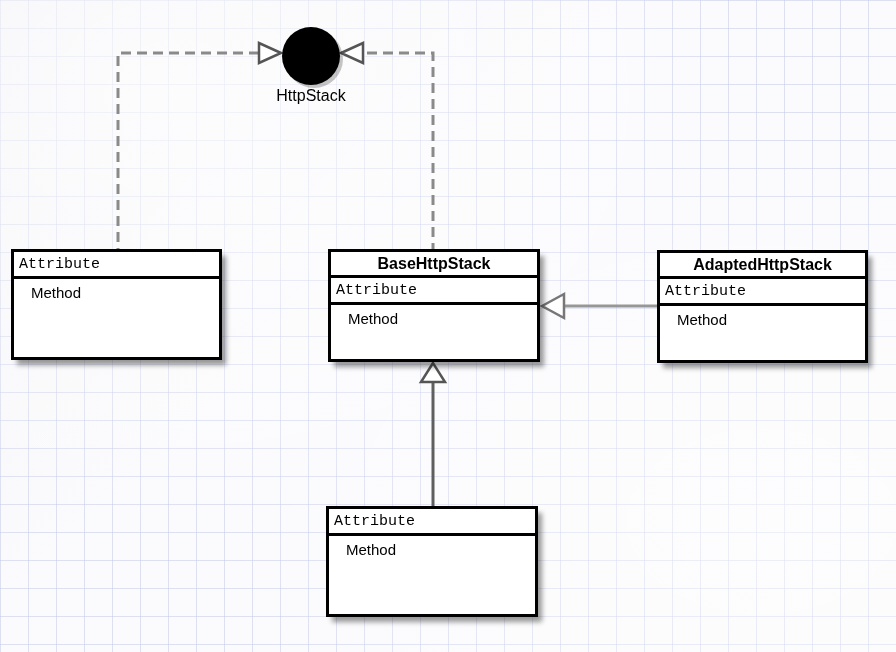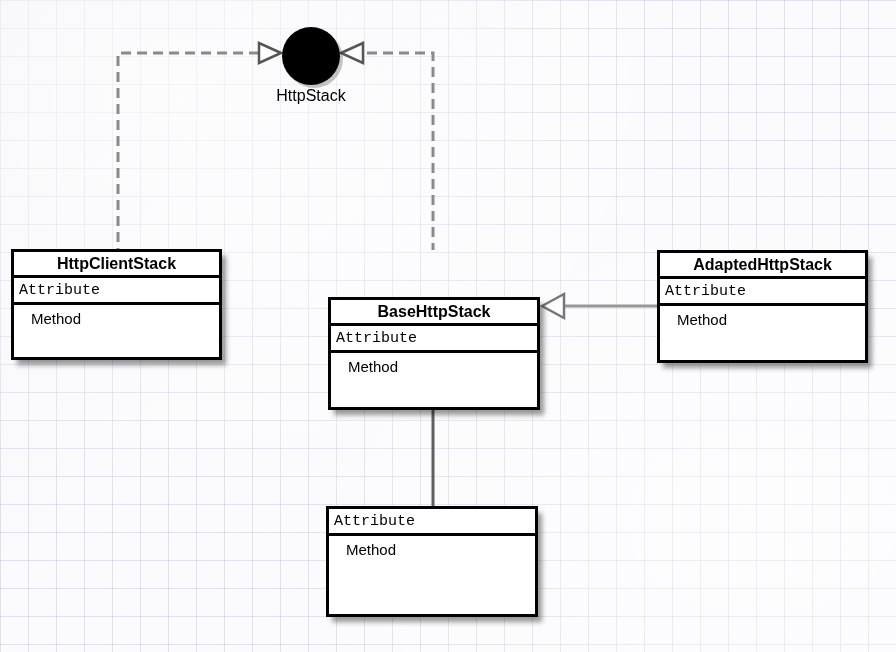--- a/index.html
+++ b/index.html
@@ -108,26 +108,25 @@
     <line x1="433" y1="506" x2="433" y2="381" stroke="#5f5f5f" stroke-width="3"></line>
     <polygon points="433,363 421,382 445,382" fill="#ffffff" stroke="#555555" stroke-width="2.5"></polygon>
 
     <line x1="658" y1="306" x2="564" y2="306" stroke="#979797" stroke-width="3"></line>
     <polygon points="542,306 564,294 564,318" fill="#ffffff" stroke="#777777" stroke-width="2.5"></polygon>
   </svg>
 
   <div class="iface-label">HttpStack</div>
 
   <div class="uml-class" style="left:11px; top:249px; width:211px; height:111px;">
-    <div class="uml-title">HttpClientStack</div>
     <div class="uml-row">Attribute</div>
     <div class="uml-method">Method</div>
   </div>
 
-  <div class="uml-class" style="left:328px; top:249px; width:212px; height:113px;margin-top:48px;">
+  <div class="uml-class" style="left:328px; top:249px; width:212px; height:113px;">
     <div class="uml-title">BaseHttpStack</div>
     <div class="uml-row">Attribute</div>
     <div class="uml-method">Method</div>
   </div>
 
   <div class="uml-class" style="left:657px; top:250px; width:211px; height:113px;">
     <div class="uml-title">AdaptedHttpStack</div>
     <div class="uml-row">Attribute</div>
     <div class="uml-method">Method</div>
   </div>

